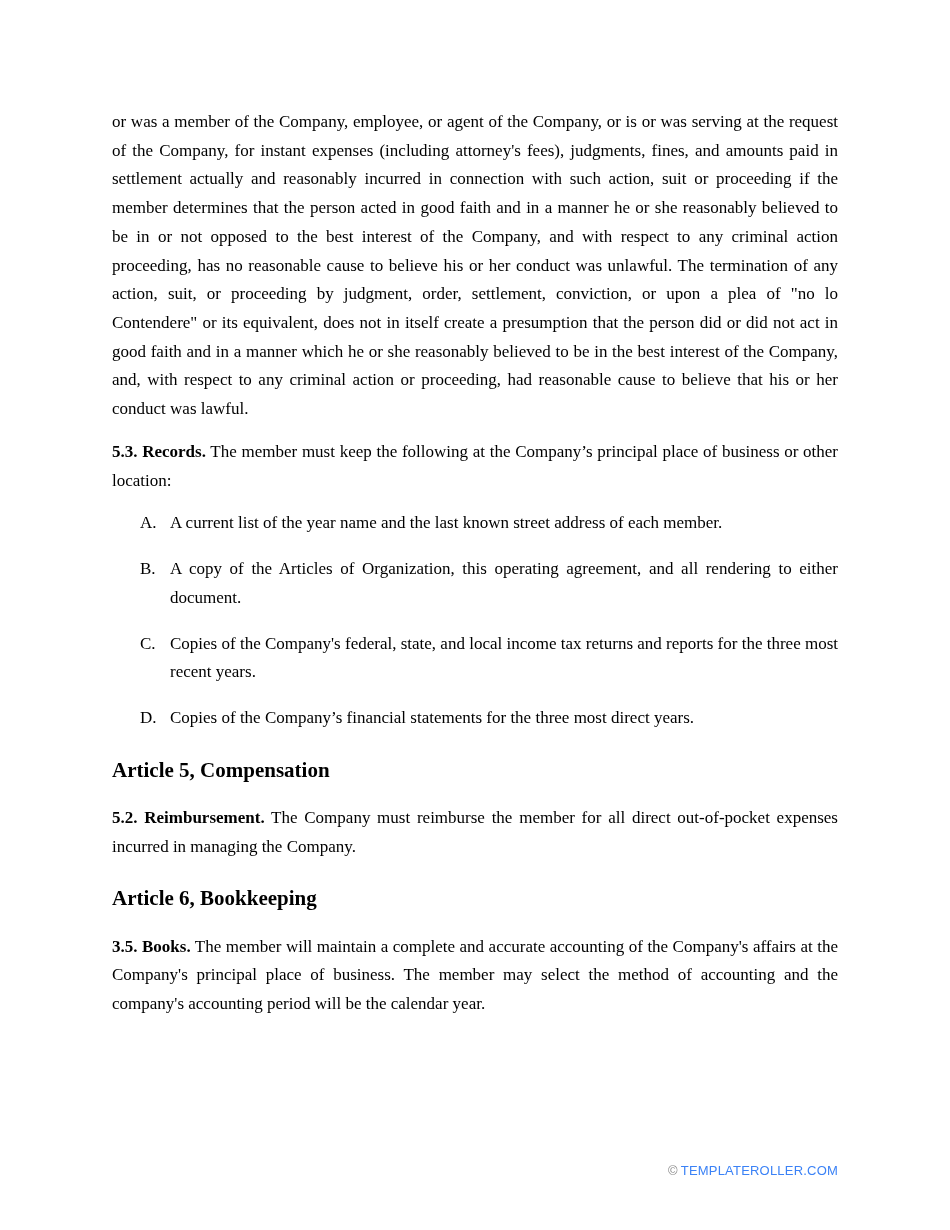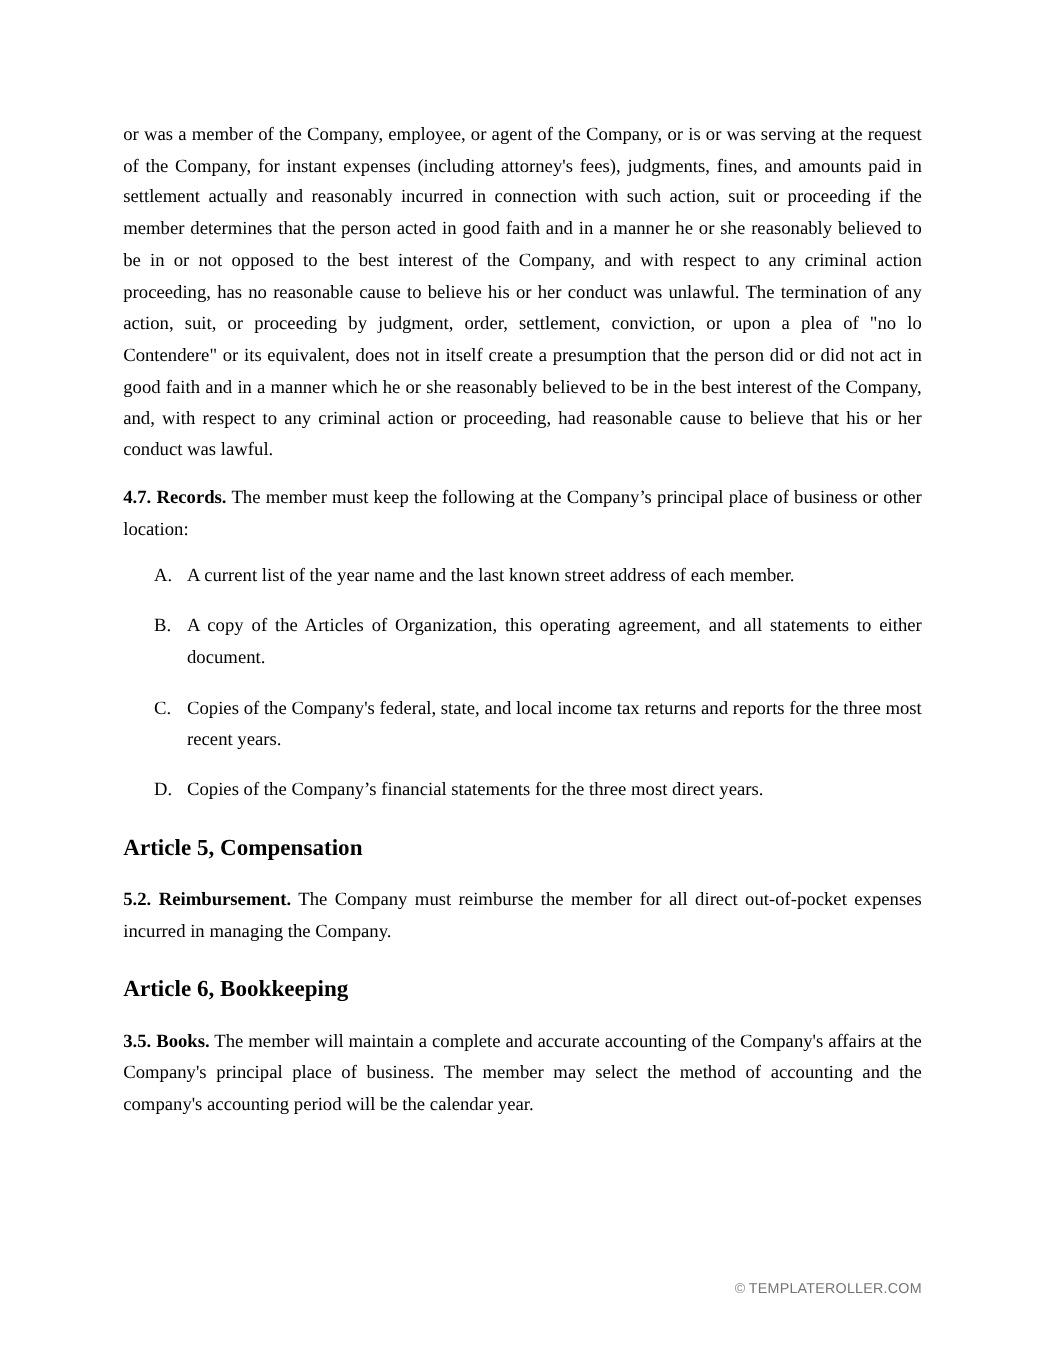--- a/index.html
+++ b/index.html
@@ -44,49 +44,49 @@
   .footer {
     position: absolute;
     right: 112px;
     bottom: 52px;
     font-family: "Liberation Sans", sans-serif;
     font-size: 13px;
     letter-spacing: 0.2px;
   }
   .footer .copy-symbol { color: #8a8a8a; margin-right: 3px; }
   .footer a.footer-link {
-    color: #737373;
+    color: #3b82f6;
     text-decoration: none;
   }
 </style>
 </head>
 <body>
 
 <div class="page">
   <div class="content">
 
     <p class="para">
       <span>or was a member of the Company, employee, or agent of the Company, or is or was serving at the request of the Company, for instant expenses (including attorney's fees), judgments, fines, and amounts paid in settlement actually and reasonably incurred in connection with such action, suit or proceeding if the member determines that the person acted in good faith and in a manner he or she reasonably believed to be in or not opposed to the best interest of the Company, and with respect to any criminal action proceeding, has no reasonable cause to believe his or her conduct was unlawful. The termination of any action, suit, or proceeding by judgment, order, settlement, conviction, or upon a plea of "no lo Contendere" or its equivalent, does not in itself create a presumption that the person did or did not act in good faith and in a manner which he or she reasonably believed to be in the best interest of the Company, and, with respect to any criminal action or proceeding, had reasonable cause to believe that his or her conduct was lawful.</span>
     </p>
 
     <p class="para">
-      <span class="runin">4.7. Records.</span>
+      <span class="runin">5.3. Records.</span>
       <span>The member must keep the following at the Company’s principal place of business or other location:</span>
     </p>
 
     <div class="lettered-list">
 
       <div class="list-item">
         <span class="list-letter">A.</span>
         <span class="list-text">A current list of the year name and the last known street address of each member.</span>
       </div>
 
       <div class="list-item">
         <span class="list-letter">B.</span>
-        <span class="list-text">A copy of the Articles of Organization, this operating agreement, and all statements to either document.</span>
+        <span class="list-text">A copy of the Articles of Organization, this operating agreement, and all rendering to either document.</span>
       </div>
 
       <div class="list-item">
         <span class="list-letter">C.</span>
         <span class="list-text">Copies of the Company's federal, state, and local income tax returns and reports for the three most recent years.</span>
       </div>
 
       <div class="list-item">
         <span class="list-letter">D.</span>
         <span class="list-text">Copies of the Company’s financial statements for the three most direct years.</span>

